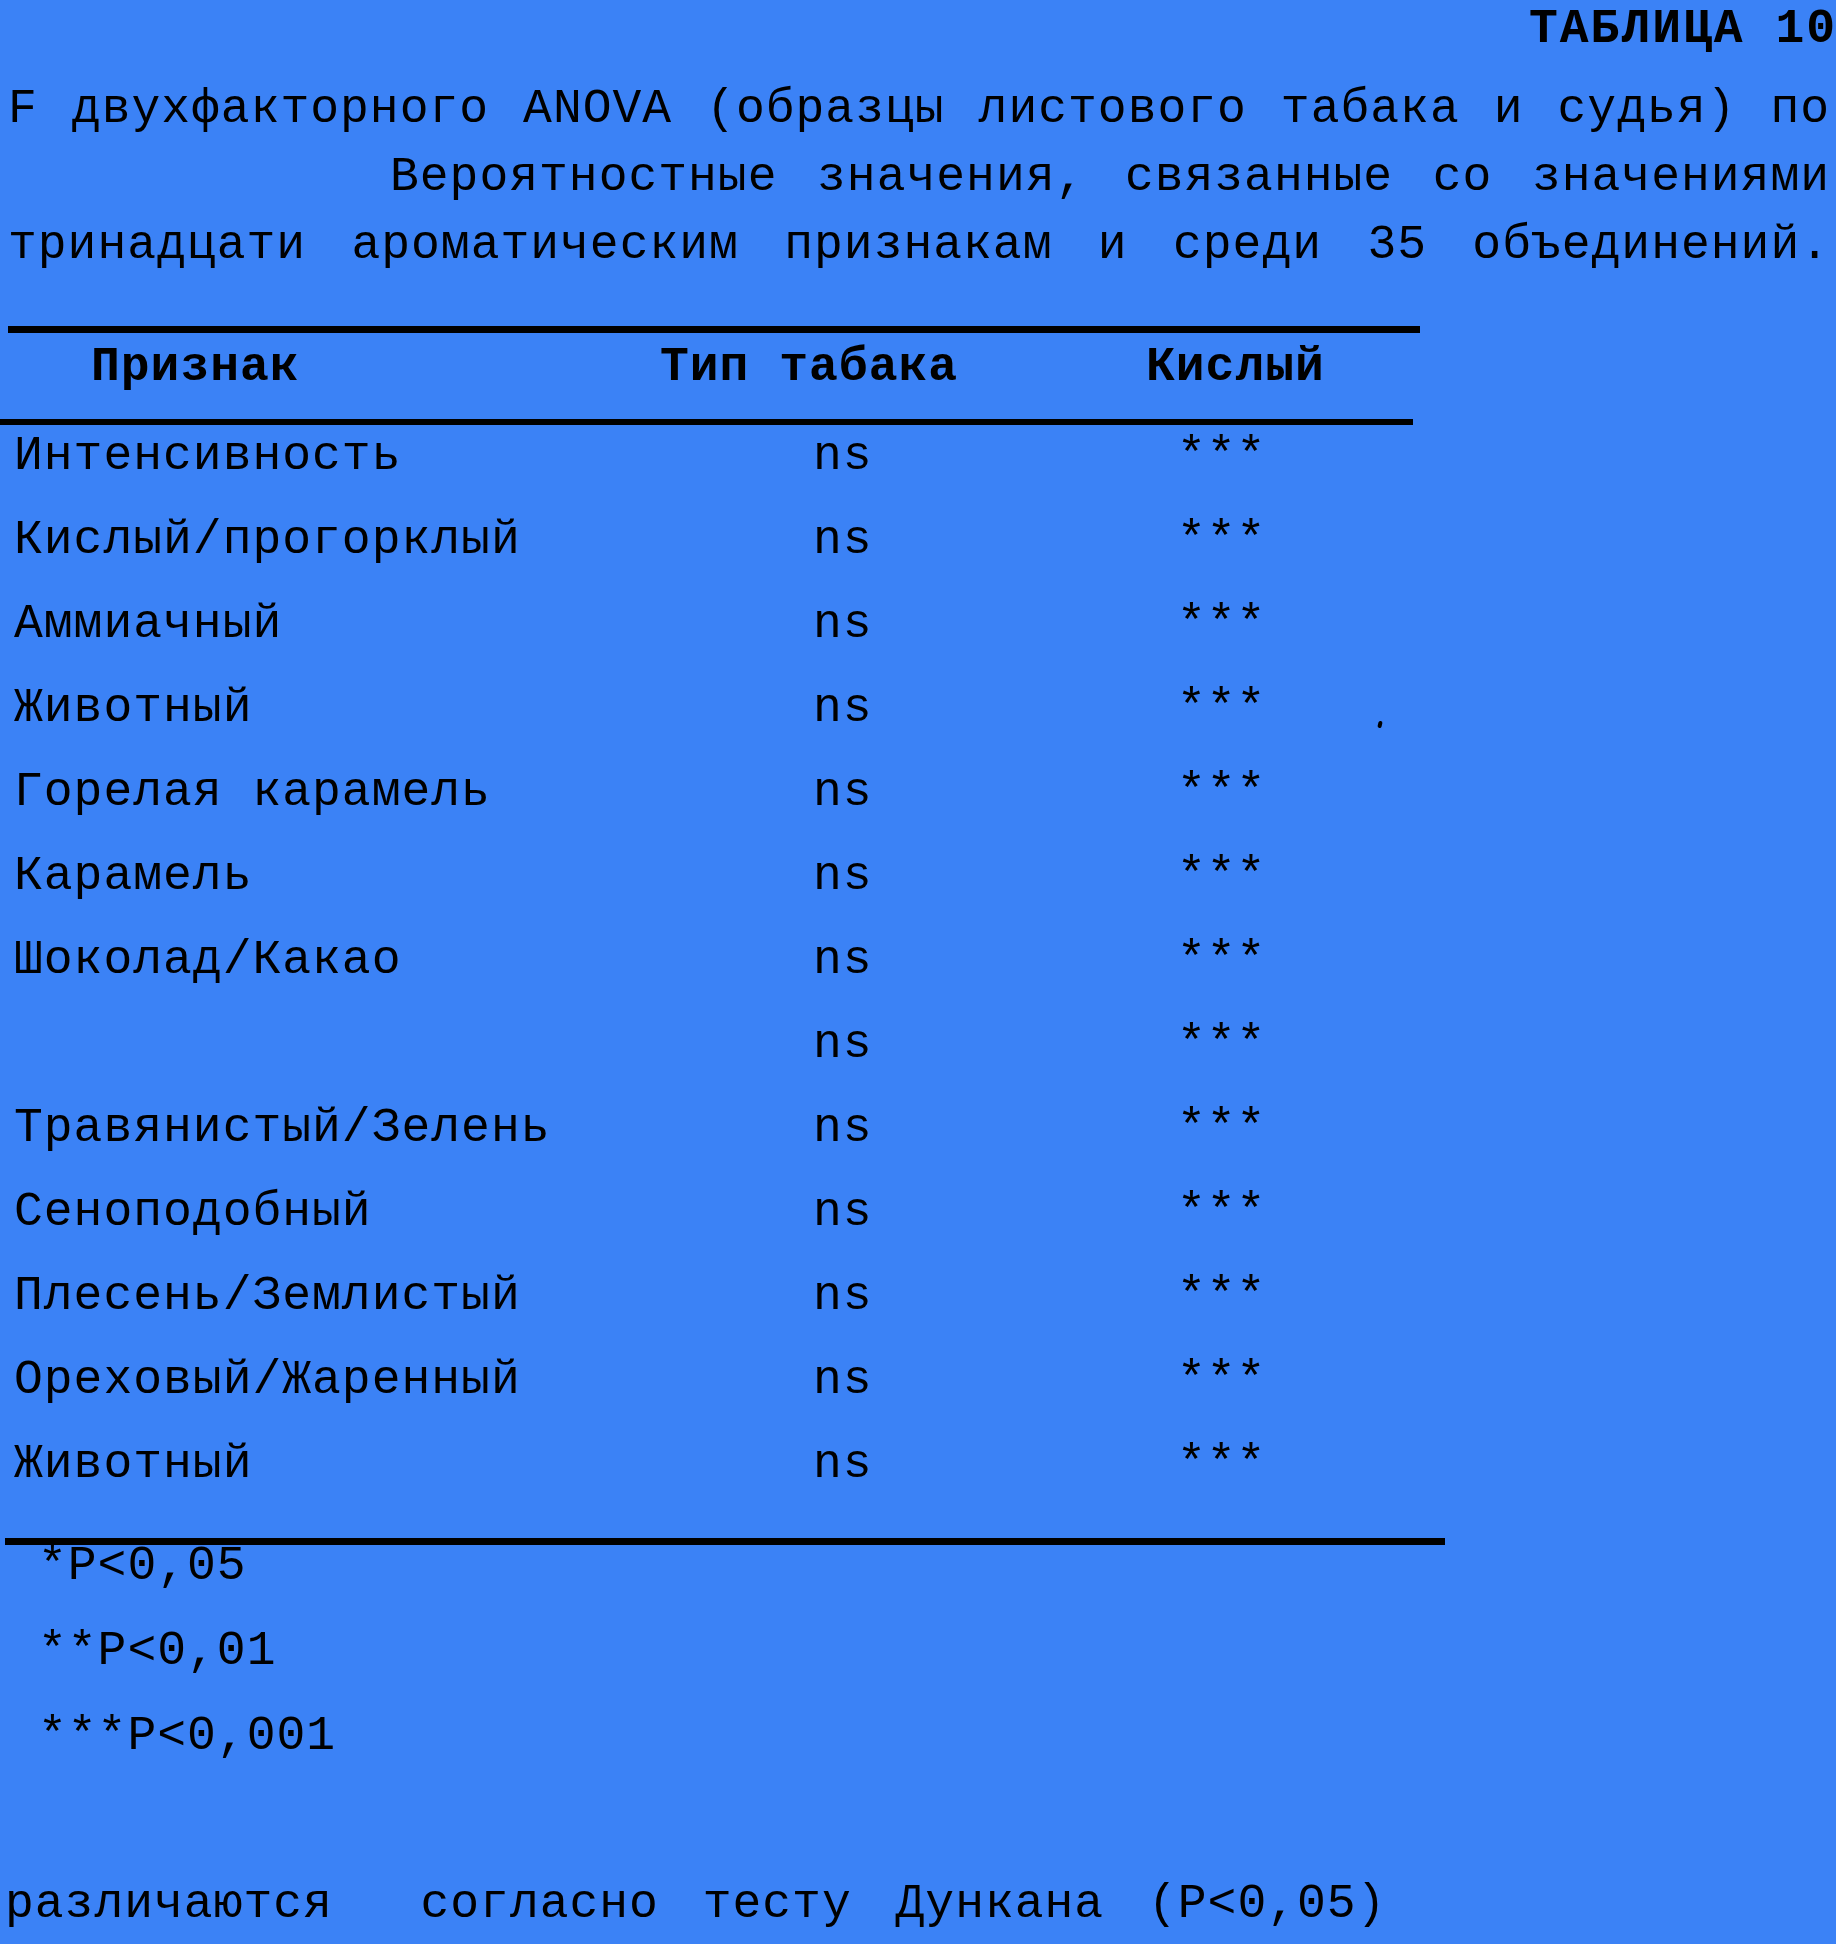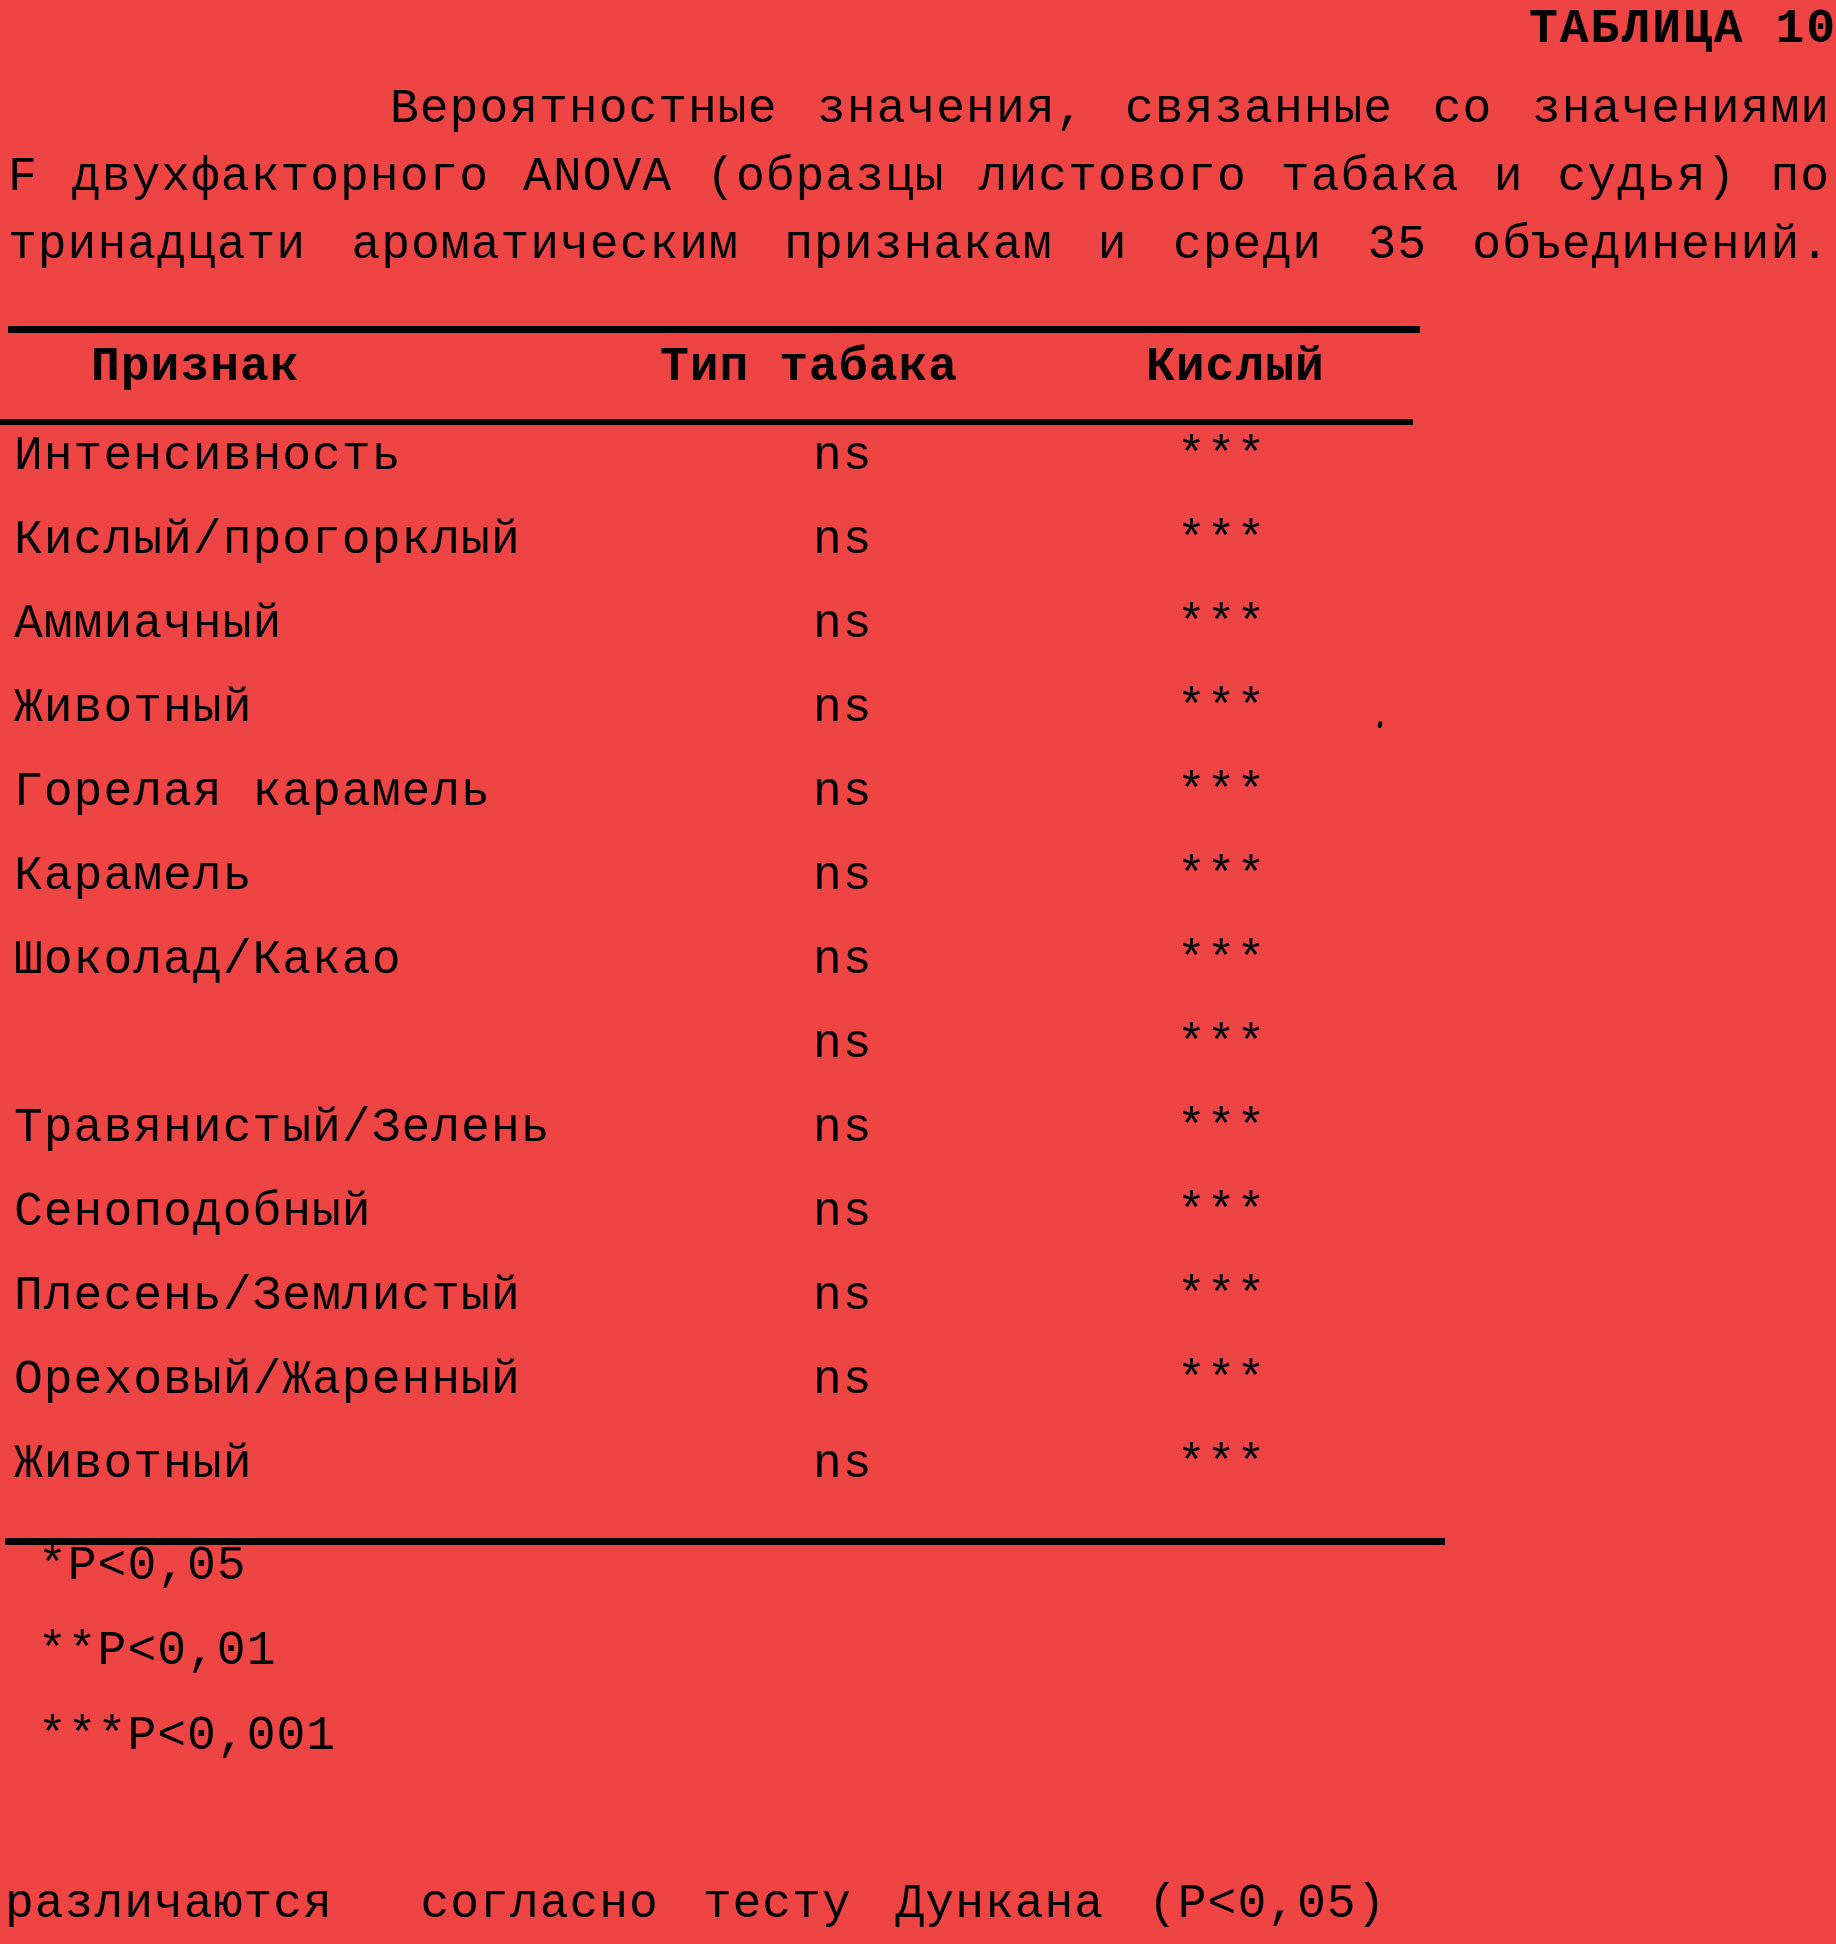--- a/index.html
+++ b/index.html
@@ -4,21 +4,21 @@
 <style>
   html, body {
     margin: 0;
     padding: 0;
     background: #ffffff;
   }
   .page {
     position: relative;
     width: 1836px;
     height: 1944px;
-    background: #ef4444;
+    background: #3b82f6;
     color: #000000;
     font-family: "Liberation Mono", "DejaVu Sans Mono", monospace;
     overflow: hidden;
   }
   .abs { position: absolute; }
 
   .doc-title {
     left: 1529px;
     top: 2px;
     font-size: 48px;
@@ -123,22 +123,22 @@
   }
 </style>
 </head>
 <body>
 
 <div class="page">
 
   <div class="abs doc-title">ТАБЛИЦА 10</div>
 
   <div class="abs intro">
+    <div class="intro-line">F двухфакторного ANOVA (образцы листового табака и судья) по</div>
     <div class="intro-line indent">Вероятностные значения, связанные со значениями</div>
-    <div class="intro-line">F двухфакторного ANOVA (образцы листового табака и судья) по</div>
     <div class="intro-line">тринадцати ароматическим признакам и среди 35 объединений.</div>
   </div>
 
   <div class="rule rule-top"></div>
 
   <div class="abs thead">
     <span class="col-h-attr">Признак</span>
     <span class="col-h-type">Тип табака</span>
     <span class="col-h-judges">Кислый</span>
   </div>

